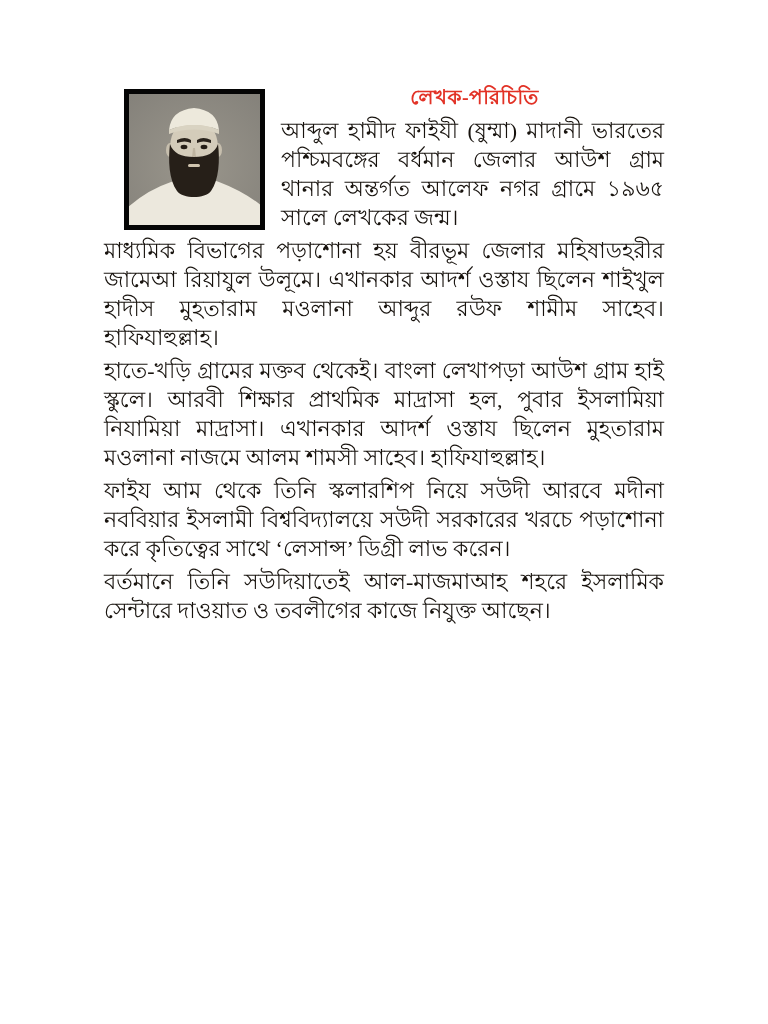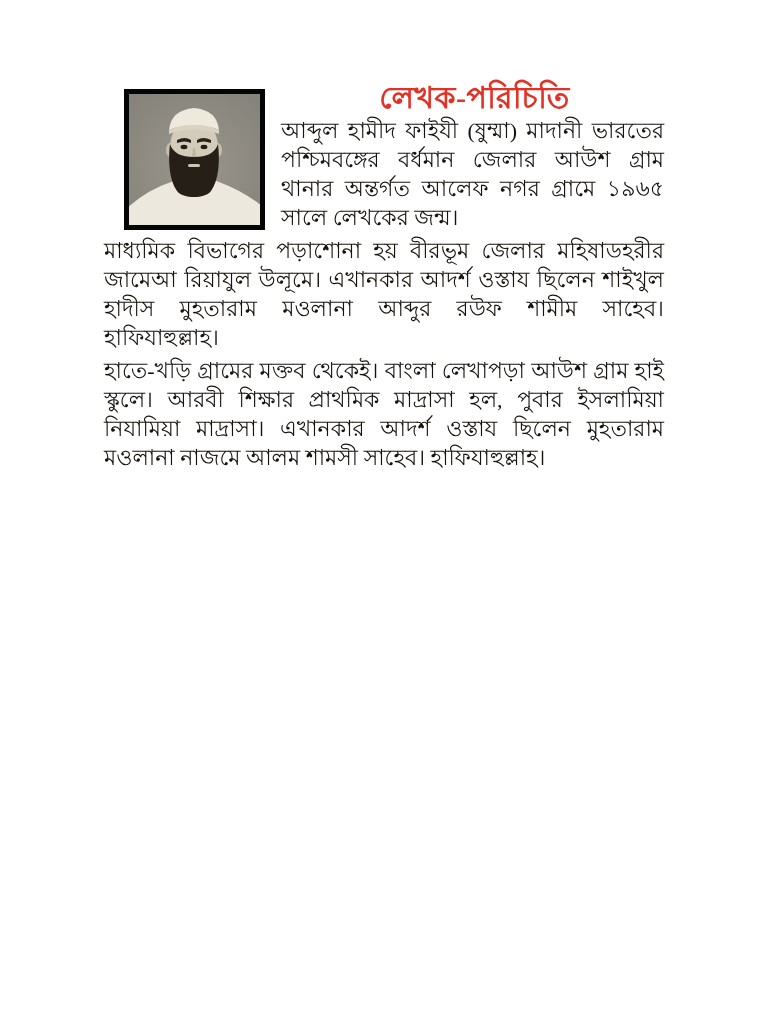--- a/index.html
+++ b/index.html
@@ -26,21 +26,21 @@
   .photo-frame {
     float: left;
     width: 141px;
     height: 141px;
     border: 5px solid #050505;
     margin: 6px 16px 6px 24px;
     background: #8f8c84;
   }
   .photo-frame svg { display: block; width: 131px; height: 131px; }
   .doc-title {
-    font-size: 30px;
+    font-size: 20px;
     line-height: 29px;
     font-weight: bold;
     text-align: center;
     letter-spacing: 0.5px;
   }
   .bio-p { margin: 4px; }
 </style>
 </head>
 <body>
 
@@ -81,14 +81,16 @@
         <path d="M40,36 Q42,16 65,14 Q88,16 90,36 Q78,31 65,31 Q52,31 40,36 Z" fill="#ede9dc"></path>
         <path d="M40,36 Q52,31 65,31 Q78,31 90,36 L90,40 Q78,35.5 65,35.5 Q52,35.5 40,40 Z" fill="#d9d3c2"></path>
       </svg>
     </div>
 
     <h1 class="doc-title" style="color: rgb(226, 50, 38);">লেখক-পরিচিতি</h1>
 
     <p class="bio-p">আব্দুল হামীদ ফাইযী (ষুম্মা) মাদানী ভারতের পশ্চিমবঙ্গের বর্ধমান জেলার আউশ গ্রাম থানার অন্তর্গত আলেফ নগর গ্রামে ১৯৬৫ সালে লেখকের জন্ম।</p>
     <p class="bio-p">মাধ্যমিক বিভাগের পড়াশোনা হয় বীরভূম জেলার মহিষাডহরীর জামেআ রিয়াযুল উলূমে। এখানকার আদর্শ ওস্তায ছিলেন শাইখুল হাদীস মুহতারাম মওলানা আব্দুর রউফ শামীম সাহেব। হাফিযাহুল্লাহ।</p>
     <p class="bio-p">হাতে-খড়ি গ্রামের মক্তব থেকেই। বাংলা লেখাপড়া আউশ গ্রাম হাই স্কুলে। আরবী শিক্ষার প্রাথমিক মাদ্রাসা হল, পুবার ইসলামিয়া নিযামিয়া মাদ্রাসা। এখানকার আদর্শ ওস্তায ছিলেন মুহতারাম মওলানা নাজমে আলম শামসী সাহেব। হাফিযাহুল্লাহ।</p>
+    <p class="bio-p">ফাইয আম থেকে তিনি স্কলারশিপ নিয়ে সউদী আরবে মদীনা নববিয়ার ইসলামী বিশ্ববিদ্যালয়ে সউদী সরকারের খরচে পড়াশোনা করে কৃতিত্বের সাথে ‘লেসান্স’ ডিগ্রী লাভ করেন।</p>
+    <p class="bio-p">বর্তমানে তিনি সউদিয়াতেই আল-মাজমাআহ শহরে ইসলামিক সেন্টারে দাওয়াত ও তবলীগের কাজে নিযুক্ত আছেন।</p>
   </div>
 </div>
 
 </body></html>

